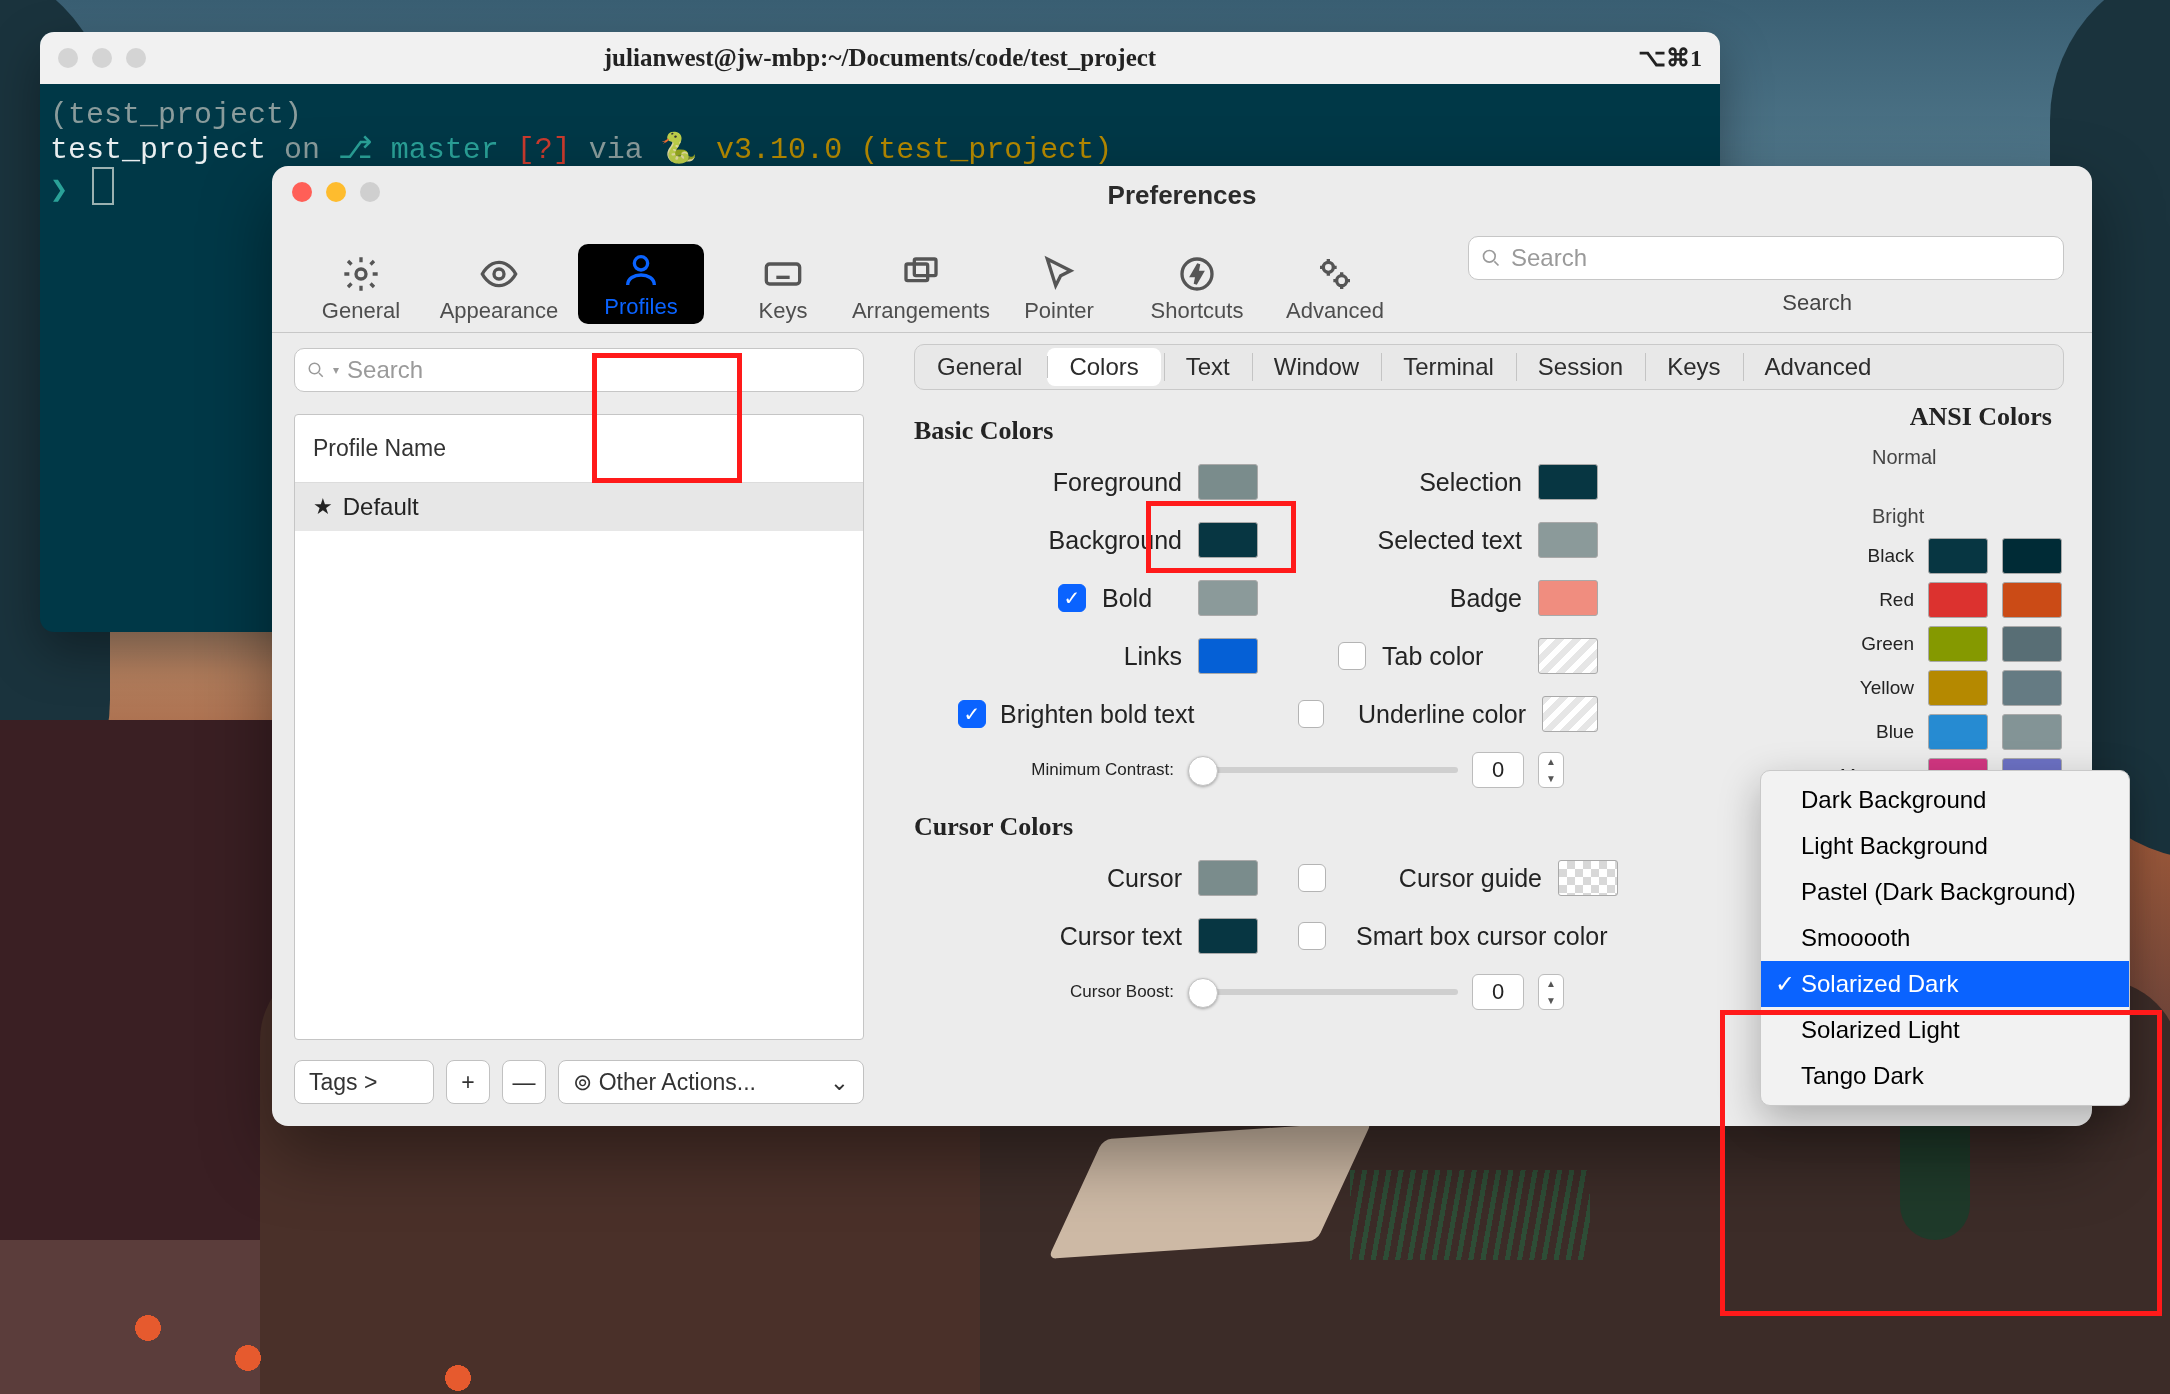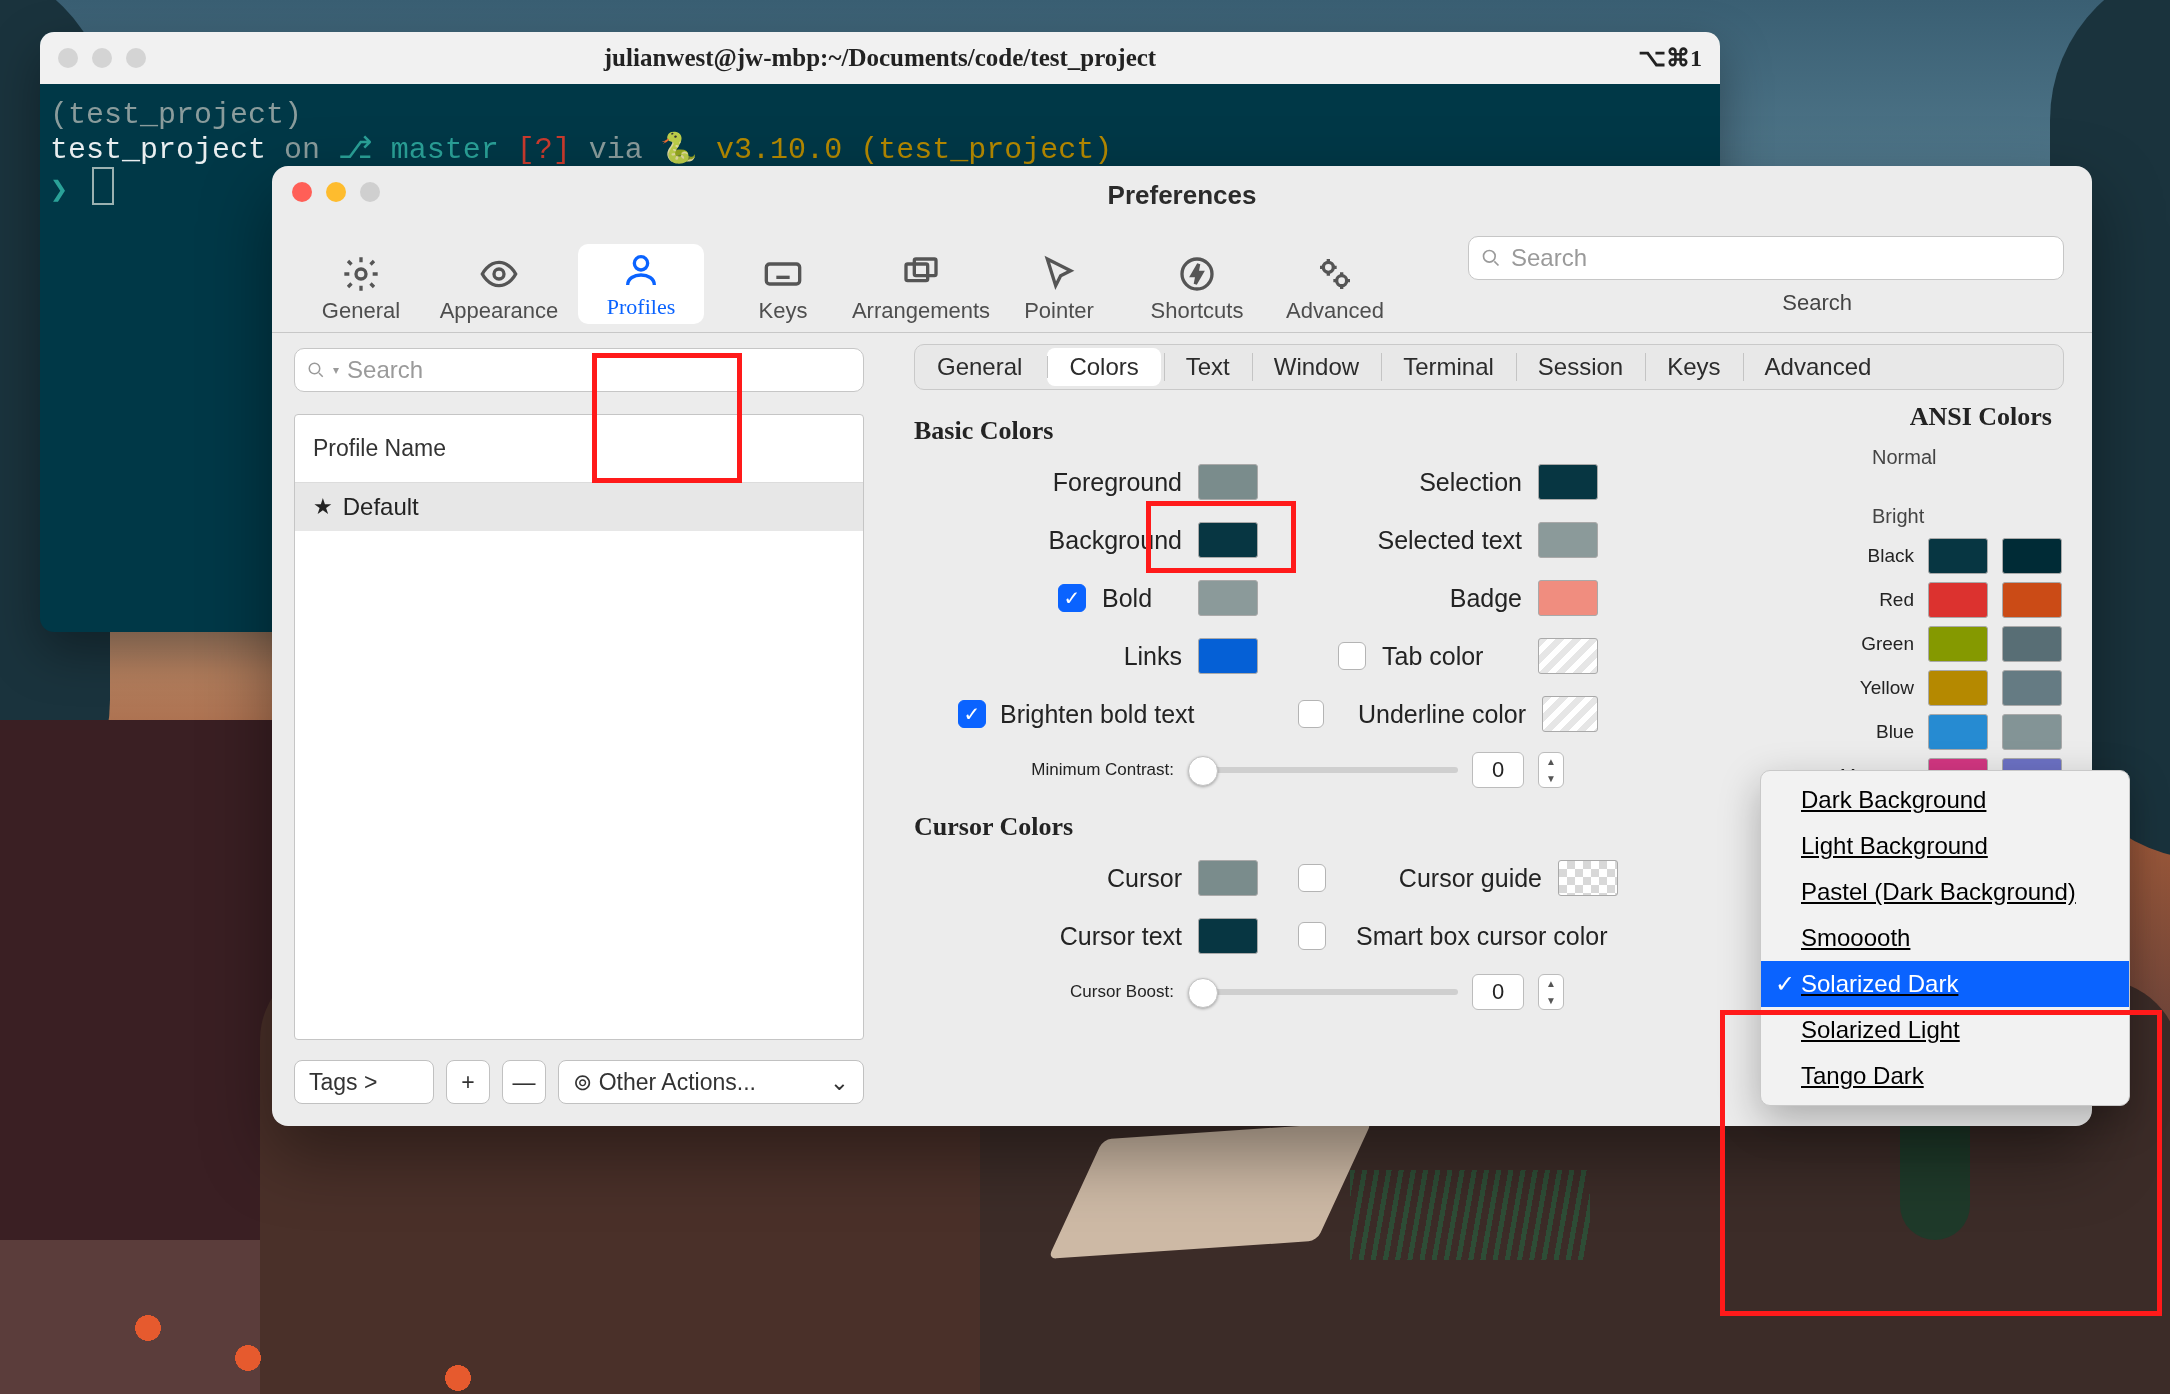--- a/index.html
+++ b/index.html
@@ -43,21 +43,21 @@
     font-size:25px;color:#232323;}
   .pref-titlebar{height:52px;display:flex;align-items:center;padding:0 20px;}
   .pt-dot{width:20px;height:20px;border-radius:50%;margin-right:14px;}
   .close{background:#ff5f57;} .min{background:#febc2e;} .max{background:#cfcfcf;}
   .pref-title{position:absolute;left:0;right:0;top:14px;text-align:center;font-weight:700;font-size:26px;color:#2b2b2b;}
   
   .toolbar{height:106px;display:flex;align-items:flex-end;padding:0 30px 8px;gap:20px;background:#ececec;
     border-bottom:1px solid #c7c7c7;position:relative;}
   .tbtn{display:flex;flex-direction:column;align-items:center;justify-content:flex-end;width:118px;color:#4e4e4e;font-size:22px;gap:4px;}
   .tbtn svg{width:40px;height:40px;stroke:#555;fill:none;stroke-width:2;}
-  .tbtn.active{color:#0a63ff;background:#ffffff;border-radius:10px;padding:6px 4px 4px;font-family:Liberation Serif, serif;}
+  .tbtn.active{color:#0a63ff;background:#000000;border-radius:10px;padding:6px 4px 4px;}
   .tbtn.active svg{stroke:#0a63ff;}
   .searchbox{position:absolute;right:28px;top:18px;width:570px;height:42px;border:1px solid #c6c6c6;border-radius:10px;
     background:#fff;display:flex;align-items:center;padding:0 12px;color:#9a9a9a;font-size:24px;gap:10px;}
   .searchlabel{position:absolute;right:240px;top:72px;font-size:22px;color:#444;}
   
   .body{position:absolute;top:164px;left:0;right:0;bottom:0;display:flex;}
   .sidebar{width:570px;padding:18px 22px 22px;display:flex;flex-direction:column;}
   .sb-search{height:42px;border:1px solid #c6c6c6;border-radius:10px;background:#fff;display:flex;align-items:center;
     padding:0 12px;color:#9a9a9a;font-size:24px;gap:8px;margin-bottom:22px;}
   .listframe{flex:1;border:1px solid #c5c5c5;background:#fff;border-radius:4px;overflow:hidden;}
@@ -95,21 +95,21 @@
   .ansihead{display:flex;gap:36px;font-size:20px;color:#444;margin:6px 0 6px 110px;flex-direction:column;}
   .arow{display:flex;align-items:center;justify-content:flex-end;gap:14px;height:44px;}
   .alab{width:110px;text-align:right;font-size:19px;}
   .asw{width:58px;height:34px;border:1px solid #a9a9a9;border-radius:3px;}
   
   .preset-btn{position:absolute;right:40px;top:554px;width:260px;height:40px;
     background:#fff;border:1px solid #bcbcbc;border-radius:8px;display:flex;align-items:center;padding:0 12px;font-size:23px;}
   .preset-btn .pbadge{margin-left:auto;width:26px;height:26px;background:#0a63ff;border-radius:6px;display:flex;align-items:center;justify-content:center;}
   .pbadge svg{width:16px;height:16px;stroke:#fff;}
   .menu{position:absolute;left:1760px;top:770px;width:368px;background:#f2f2f2;border:1px solid #c9c9c9;
-    border-radius:10px;padding:6px 0;box-shadow:0 14px 40px rgba(0,0,0,.28);font-size:24px;z-index:20;text-decoration:underline;}
+    border-radius:10px;padding:6px 0;box-shadow:0 14px 40px rgba(0,0,0,.28);font-size:24px;z-index:20;}
   .mitem{padding:9px 40px;white-space:nowrap;position:relative;}
   .mitem.sel{background:#0a63ff;color:#fff;}
   .mitem.sel::before{content:"✓";position:absolute;left:14px;}
   
   .hl{position:absolute;border:5px solid #ff1a1a;pointer-events:none;z-index:30;}
   .hl-prof{left:592px;top:353px;width:140px;height:120px;}
   .hl-col{left:1146px;top:501px;width:140px;height:62px;}
   .hl-menu{left:1720px;top:1010px;width:432px;height:296px;}
 </style>
 </head>

